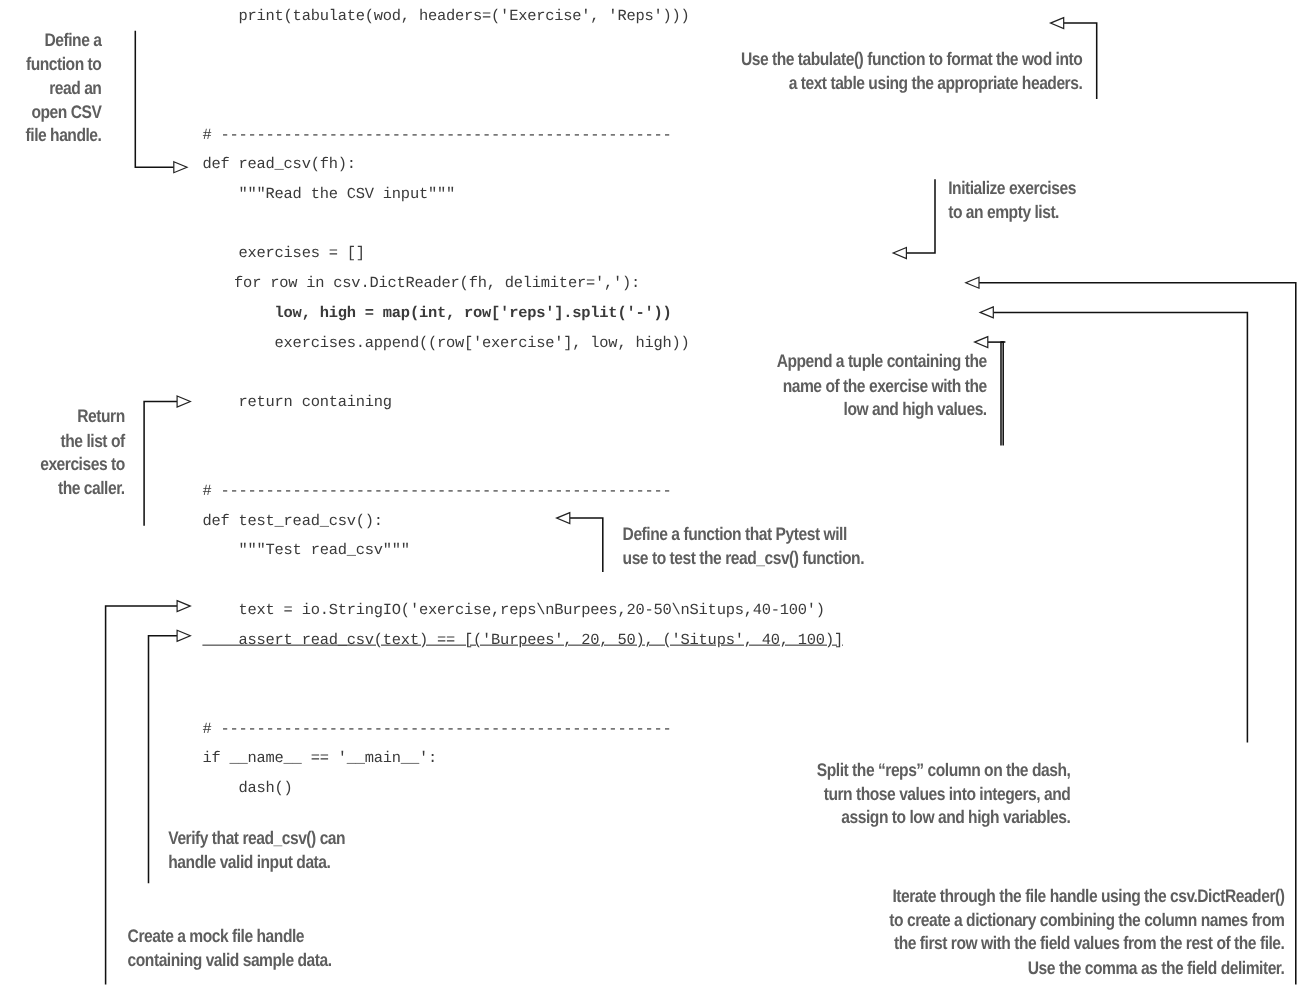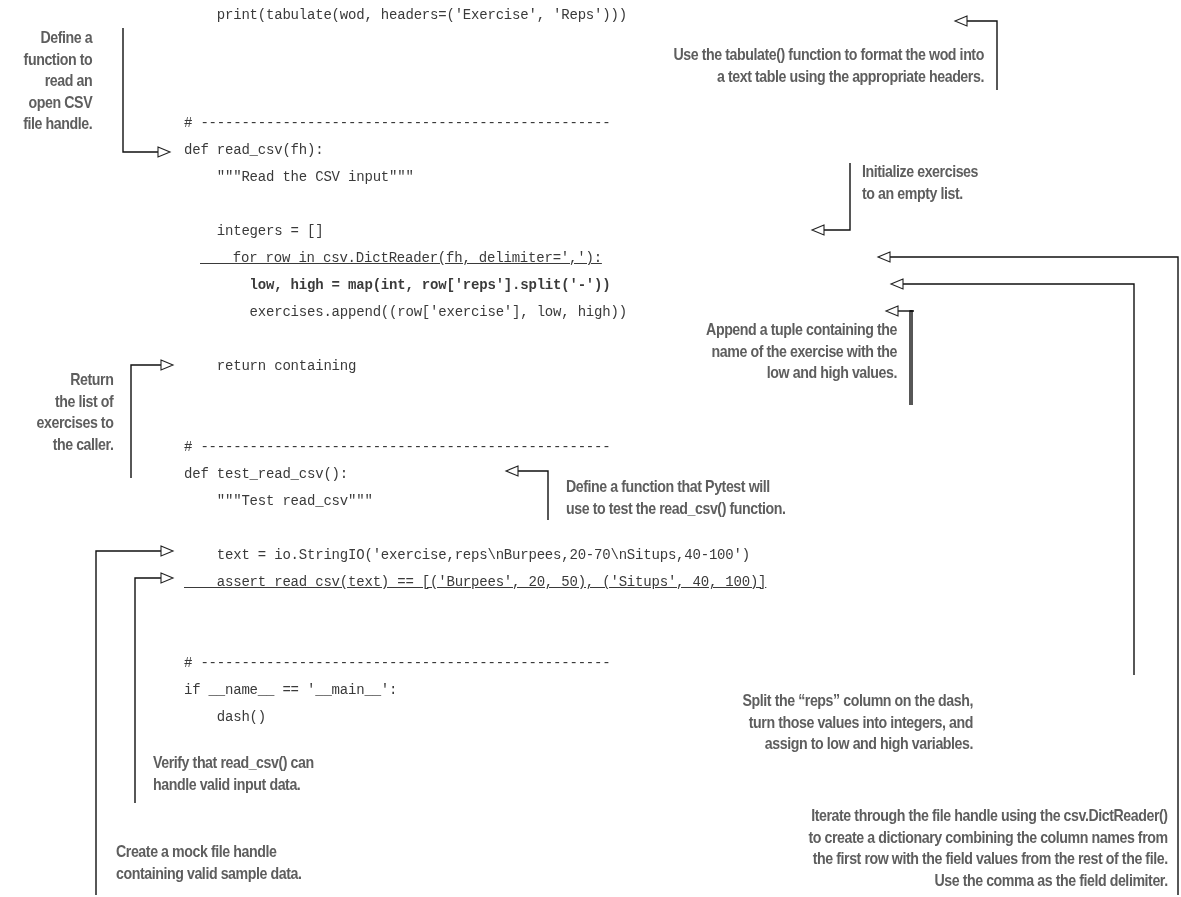--- a/index.html
+++ b/index.html
@@ -31,29 +31,29 @@
   svg#leaders polygon { stroke: #222; stroke-width: 1.1; fill: #fff; }
 </style>
 </head>
 <body>
 
 <div id="code">
     <div class="code" style="left: 184px; top: 2px;">    print(tabulate(wod, headers=('Exercise', 'Reps')))</div>
     <div class="code" style="left: 184px; top: 110px;"># --------------------------------------------------</div>
     <div class="code" style="left: 184px; top: 137px;">def read_csv(fh):</div>
     <div class="code" style="left: 184px; top: 164px;">    """Read the CSV input"""</div>
-    <div class="code" style="left: 184px; top: 218px;">    integers = []</div>
-    <div class="code" style="left: 200px; top: 245px; text-decoration: underline;">    for row in csv.DictReader(fh, delimiter=','):</div>
+    <div class="code" style="left: 184px; top: 218px;">    exercises = []</div>
+    <div class="code" style="left: 180px; top: 245px;">    for row in csv.DictReader(fh, delimiter=','):</div>
     <div class="code" style="left: 184px; top: 272px; font-weight: bold;">        low, high = map(int, row['reps'].split('-'))</div>
     <div class="code" style="left: 184px; top: 299px; text-align: center;">        exercises.append((row['exercise'], low, high))</div>
     <div class="code" style="left: 184px; top: 353px;">    return containing</div>
     <div class="code" style="left: 184px; top: 434px;"># --------------------------------------------------</div>
     <div class="code" style="left: 184px; top: 461px;">def test_read_csv():</div>
     <div class="code" style="left: 184px; top: 488px;">    """Test read_csv"""</div>
-    <div class="code" style="left: 184px; top: 542px;">    text = io.StringIO('exercise,reps\nBurpees,20-70\nSitups,40-100')</div>
+    <div class="code" style="left: 184px; top: 542px;">    text = io.StringIO('exercise,reps\nBurpees,20-50\nSitups,40-100')</div>
     <div class="code" style="left: 184px; top: 569px; text-decoration: underline;">    assert read_csv(text) == [('Burpees', 20, 50), ('Situps', 40, 100)]</div>
     <div class="code" style="left: 184px; top: 650px;"># --------------------------------------------------</div>
     <div class="code" style="left: 184px; top: 677px;">if __name__ == '__main__':</div>
     <div class="code" style="left: 184px; top: 704px;">    dash()</div>
   </div>
 
 <div class="note right" style="right:1089px; top:27px;">
   <span>Define a</span>
   <span>function to</span>
   <span>read an</span>

